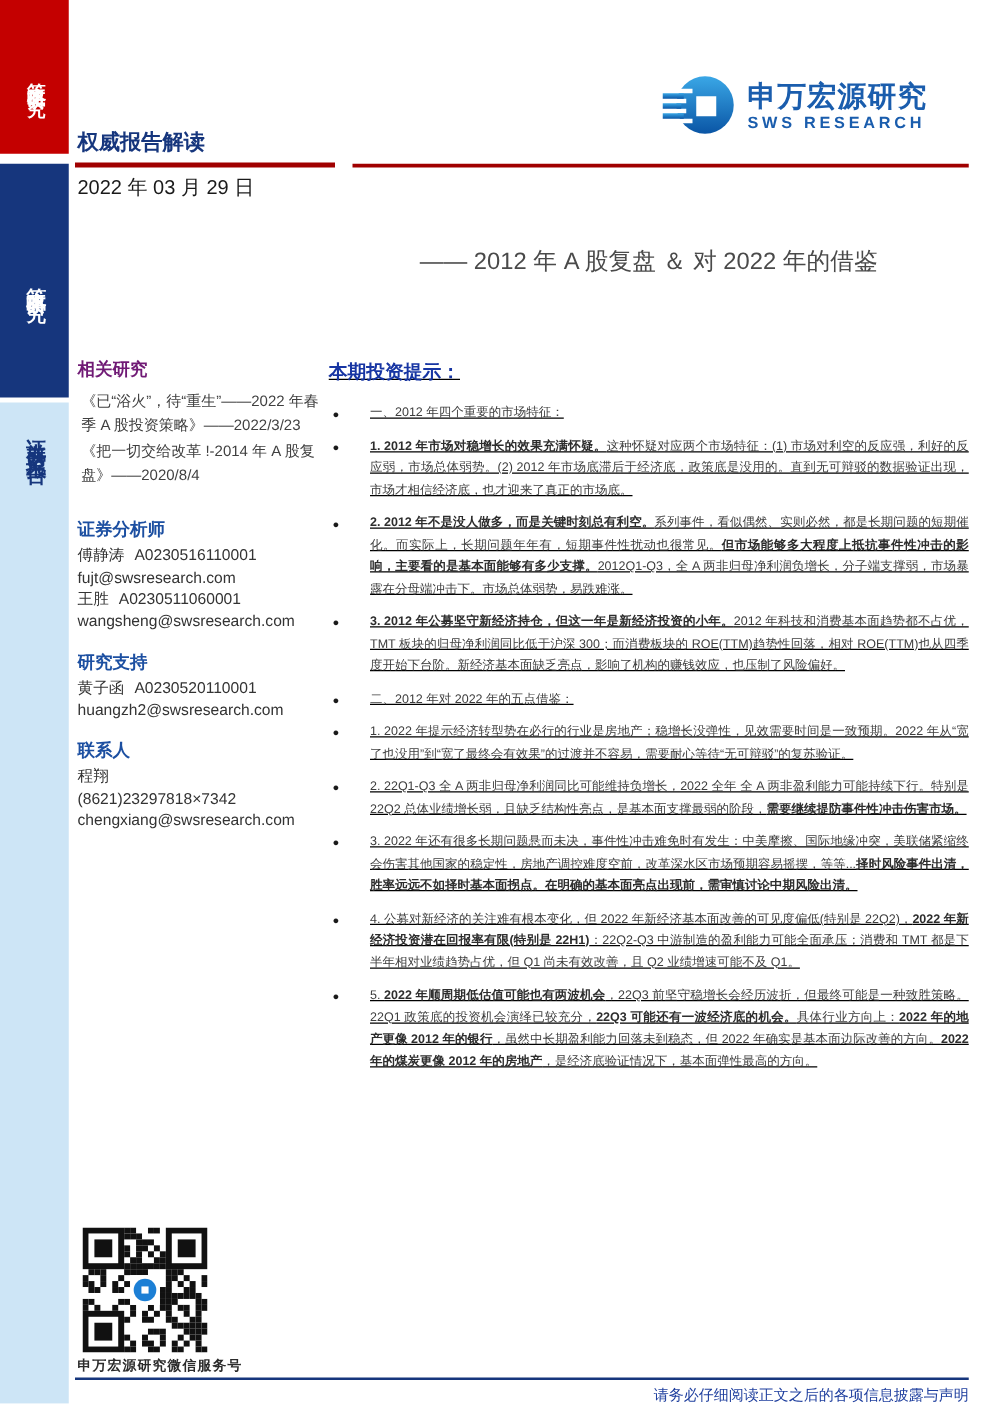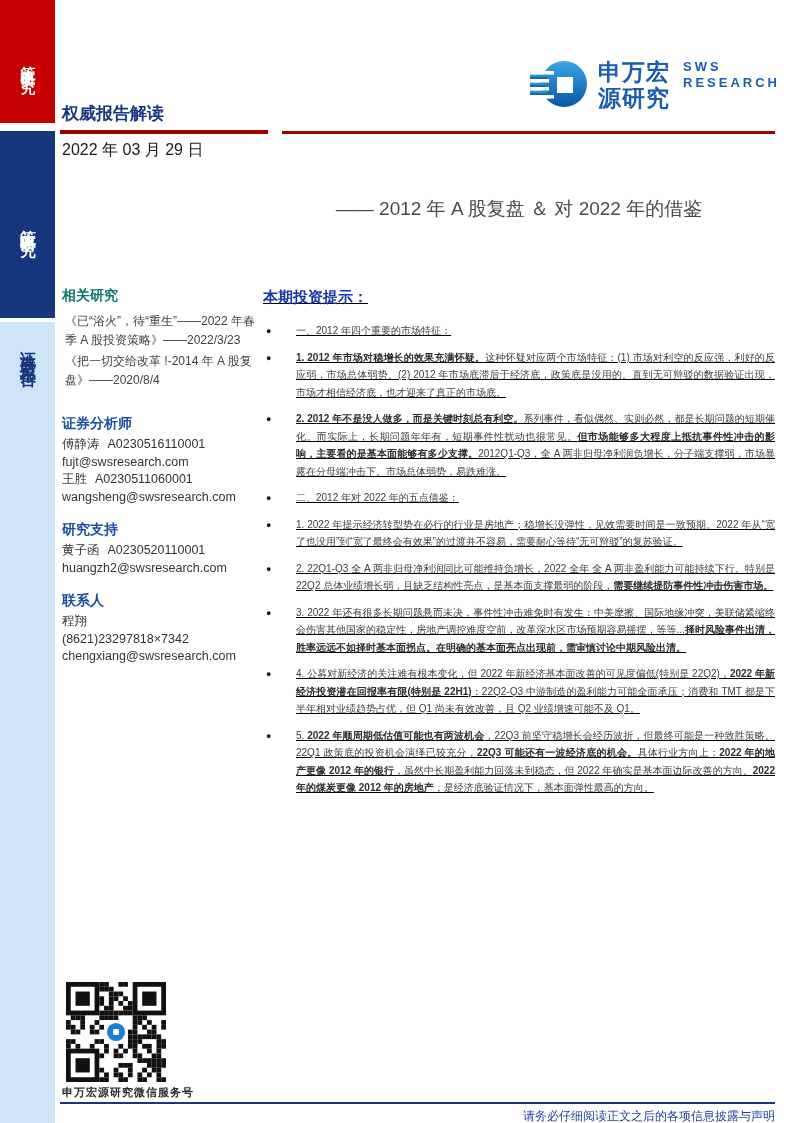--- a/index.html
+++ b/index.html
@@ -14,30 +14,30 @@
   .side-red .vtext{color:#ffffff;font-size:15px;}
   .side-navy .vtext{color:#ffffff;font-size:16px;}
   .side-light .vtext{color:#16367d;font-size:16px;padding-top:16px;}
   
   .eyebrow{position:absolute;left:62px;top:102px;font-size:17px;font-weight:700;color:#16367d;}
   .rule-left{position:absolute;left:60px;top:130px;width:208px;height:4px;background:#a00000;}
   .rule-right{position:absolute;left:282px;top:131px;width:493px;height:3px;background:#a00000;}
   .date{position:absolute;left:62px;top:140px;font-size:16px;font-weight:400;color:#1a1a1a;}
   .logo{position:absolute;left:530px;top:58px;width:250px;height:54px;display:flex;align-items:center;}
   .logo-icon{width:62px;height:54px;flex:0 0 auto;}
-  .logo-text{display:flex;flex-direction:row;margin-left:6px;}
+  .logo-text{display:flex;flex-direction:column;margin-left:6px;}
   .logo-cn{font-size:23px;font-weight:700;color:#1a5dad;letter-spacing:1px;line-height:26px;}
   .logo-en{font-size:13px;font-weight:700;color:#1a5dad;letter-spacing:3px;line-height:16px;}
   .title{position:absolute;left:263px;top:146px;width:512px;text-align:center;
          font-size:26px;font-weight:700;color:#17368c;}
   .subtitle{position:absolute;left:263px;top:196px;width:512px;text-align:center;
             font-size:19px;color:#4a4a4a;}
   
   .left-panel{position:absolute;left:62px;top:287px;width:198px;}
-  .related-title{color:#0f766e;font-weight:700;font-size:14px;margin-bottom:7px;}
+  .related-title{color:#701a75;font-weight:700;font-size:14px;margin-bottom:7px;}
   .related-item{font-size:12px;color:#404040;line-height:1.55;margin-bottom:3px;padding-left:3px;}
   .panel-label{color:#1c4fa1;font-weight:700;font-size:14px;margin:15px 0 3px;}
   .panel-label.first{margin-top:26px;}
   .person-line{font-size:12.5px;color:#333;line-height:1.4;word-break:break-all;}
   .person-line .pid{margin-left:8px;}
   
   .main-col{position:absolute;left:263px;top:288px;width:512px;text-decoration:underline;}
   .tips-title{color:#1735a3;font-weight:700;font-size:15px;margin-bottom:15px;}
   .tips-list{list-style:none;margin:0;padding:0;}
   .tips-list li{position:relative;padding-left:33px;margin-bottom:9px;font-size:10px;
@@ -128,20 +128,21 @@
     <div class="person-line">(8621)23297818×7342</div>
     <div class="person-line">chengxiang@swsresearch.com</div>
   </div>
 
   <div class="main-col">
     <div class="tips-title">本期投资提示：</div>
     <ul class="tips-list">
       <li><span>一、2012 年四个重要的市场特征：</span></li>
       <li><span class="b">1. 2012 年市场对稳增长的效果充满怀疑。</span><span>这种怀疑对应两个市场特征：(1) 市场对利空的反应强，利好的反应弱，市场总体弱势。(2) 2012 年市场底滞后于经济底，政策底是没用的。直到无可辩驳的数据验证出现，市场才相信经济底，也才迎来了真正的市场底。</span></li>
       <li><span class="b">2. 2012 年不是没人做多，而是关键时刻总有利空。</span><span>系列事件，看似偶然、实则必然，都是长期问题的短期催化。而实际上，长期问题年年有，短期事件性扰动也很常见。</span><span class="b">但市场能够多大程度上抵抗事件性冲击的影响，主要看的是基本面能够有多少支撑。</span><span>2012Q1-Q3，全 A 两非归母净利润负增长，分子端支撑弱，市场暴露在分母端冲击下。市场总体弱势，易跌难涨。</span></li>
+      <li><span class="b">3. 2012 年公募坚守新经济持仓，但这一年是新经济投资的小年。</span><span>2012 年科技和消费基本面趋势都不占优，TMT 板块的归母净利润同比低于沪深 300；而消费板块的 ROE(TTM)趋势性回落，相对 ROE(TTM)也从四季度开始下台阶。新经济基本面缺乏亮点，影响了机构的赚钱效应，也压制了风险偏好。</span></li>
       <li><span>二、2012 年对 2022 年的五点借鉴：</span></li>
       <li><span>1. 2022 年提示经济转型势在必行的行业是房地产；稳增长没弹性，见效需要时间是一致预期。2022 年从“宽了也没用”到“宽了最终会有效果”的过渡并不容易，需要耐心等待“无可辩驳”的复苏验证。</span></li>
       <li><span>2. 22Q1-Q3 全 A 两非归母净利润同比可能维持负增长，2022 全年 全 A 两非盈利能力可能持续下行。特别是 22Q2 总体业绩增长弱，且缺乏结构性亮点，是基本面支撑最弱的阶段，</span><span class="b">需要继续提防事件性冲击伤害市场。</span></li>
       <li><span>3. 2022 年还有很多长期问题悬而未决，事件性冲击难免时有发生：中美摩擦、国际地缘冲突，美联储紧缩终会伤害其他国家的稳定性，房地产调控难度空前，改革深水区市场预期容易摇摆，等等...</span><span class="b">择时风险事件出清，胜率远远不如择时基本面拐点。在明确的基本面亮点出现前，需审慎讨论中期风险出清。</span></li>
       <li><span>4. 公募对新经济的关注难有根本变化，但 2022 年新经济基本面改善的可见度偏低(特别是 22Q2)，</span><span class="b">2022 年新经济投资潜在回报率有限(特别是 22H1)</span><span>：22Q2-Q3 中游制造的盈利能力可能全面承压；消费和 TMT 都是下半年相对业绩趋势占优，但 Q1 尚未有效改善，且 Q2 业绩增速可能不及 Q1。</span></li>
       <li><span>5. </span><span class="b">2022 年顺周期低估值可能也有两波机会</span><span>，22Q3 前坚守稳增长会经历波折，但最终可能是一种致胜策略。22Q1 政策底的投资机会演绎已较充分，</span><span class="b">22Q3 可能还有一波经济底的机会。</span><span>具体行业方向上：</span><span class="b">2022 年的地产更像 2012 年的银行</span><span>，虽然中长期盈利能力回落未到稳态，但 2022 年确实是基本面边际改善的方向。</span><span class="b">2022 年的煤炭更像 2012 年的房地产</span><span>，是经济底验证情况下，基本面弹性最高的方向。</span></li>
     </ul>
   </div>
 
   <svg class="qr" id="qr-svg" viewBox="0 0 21 21">

